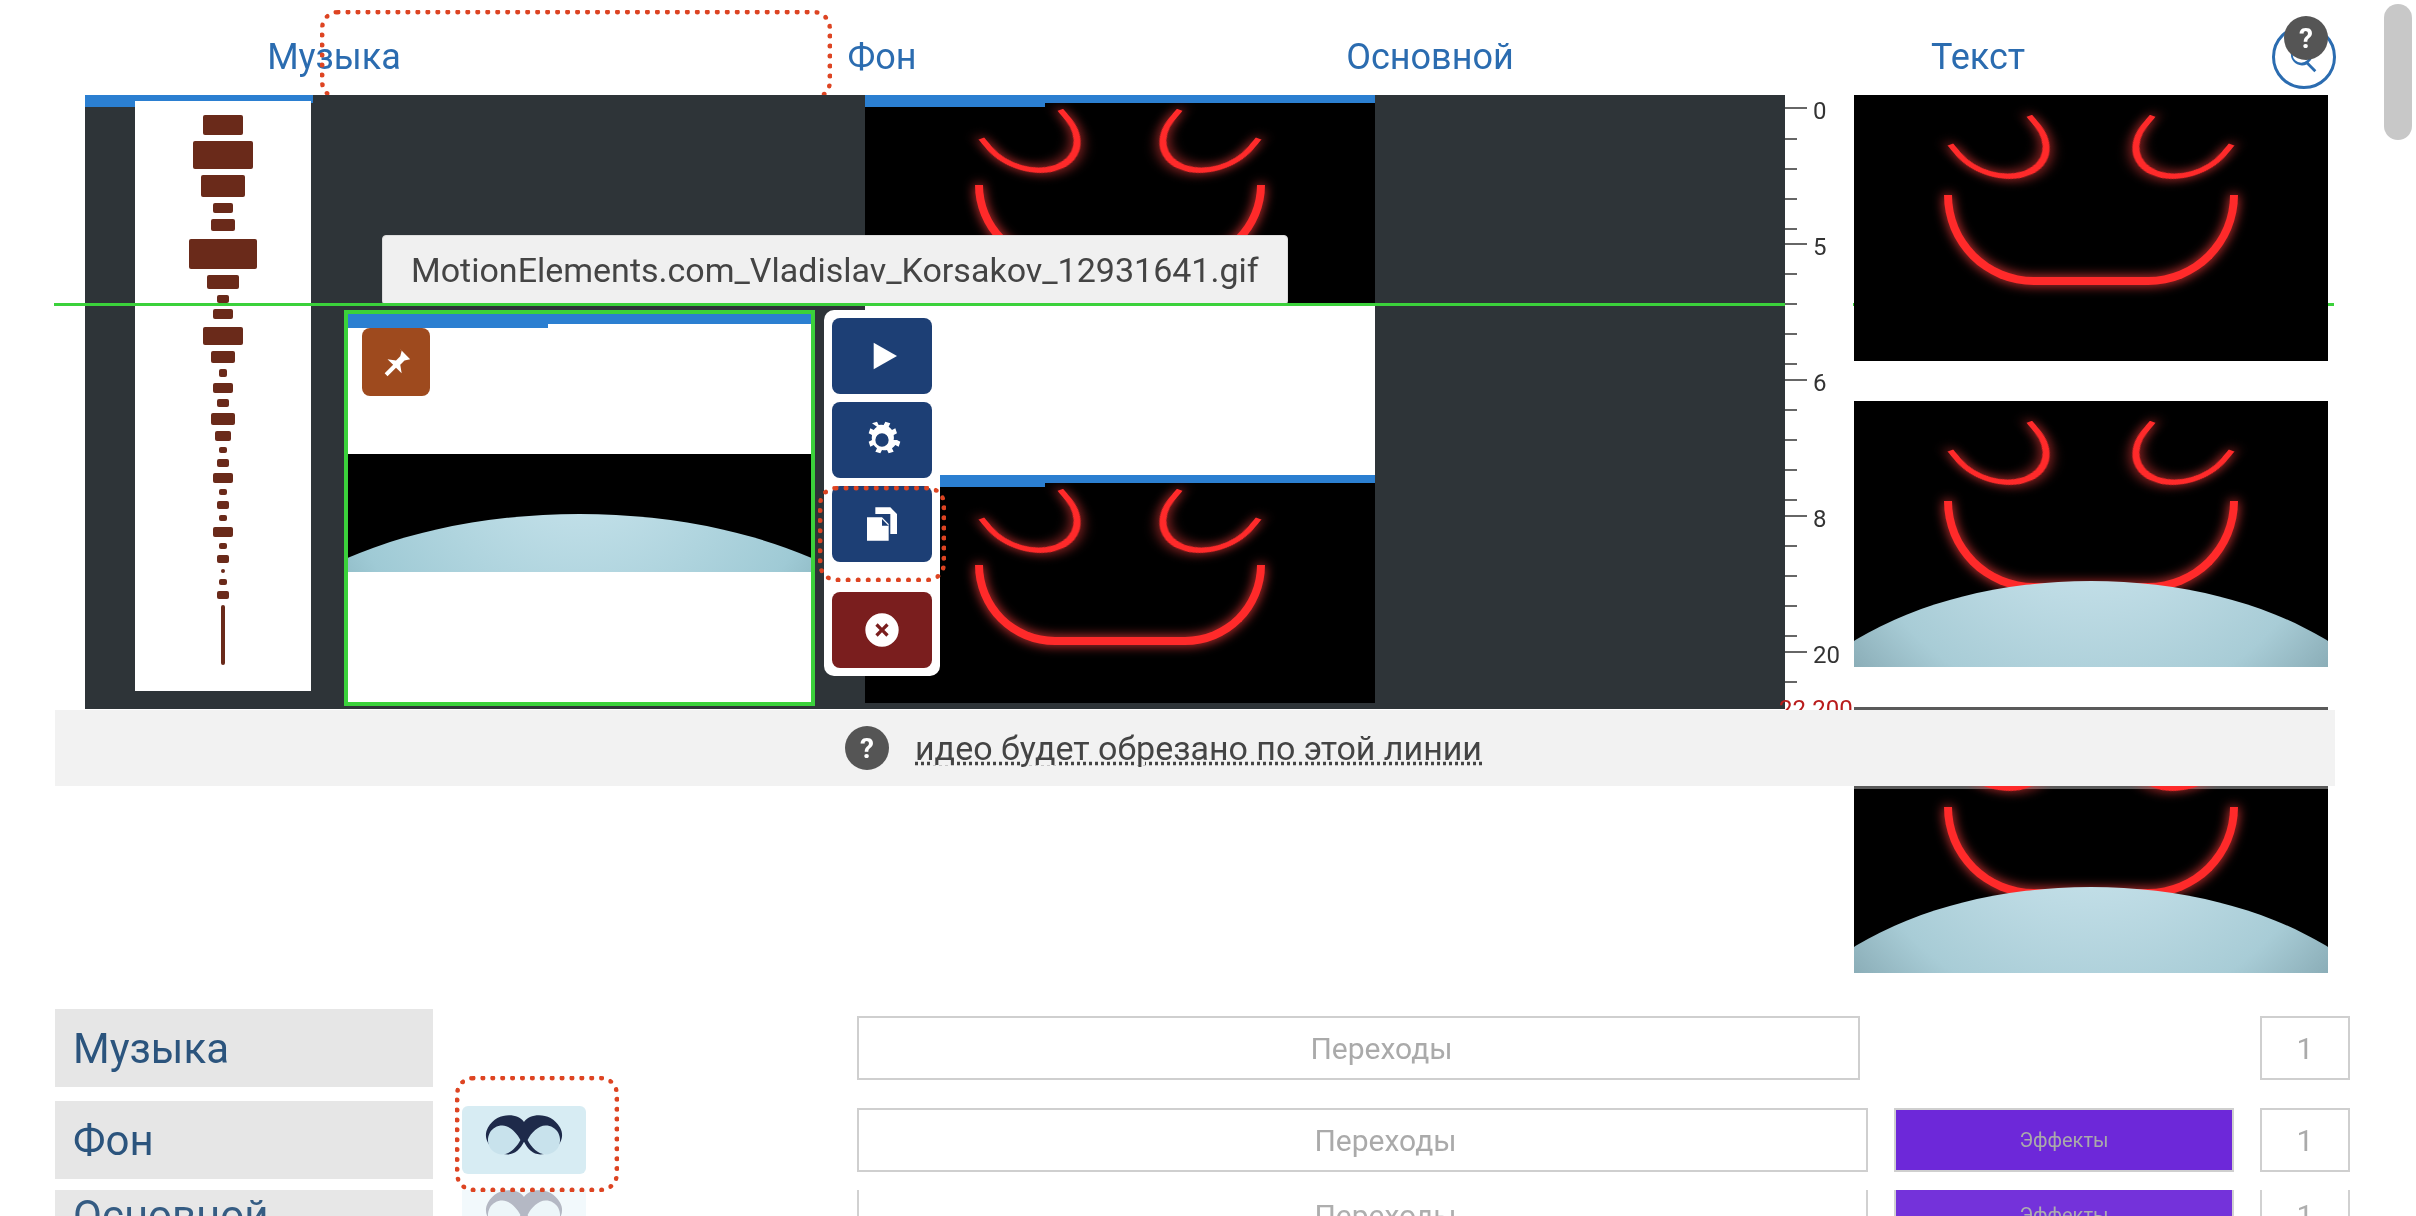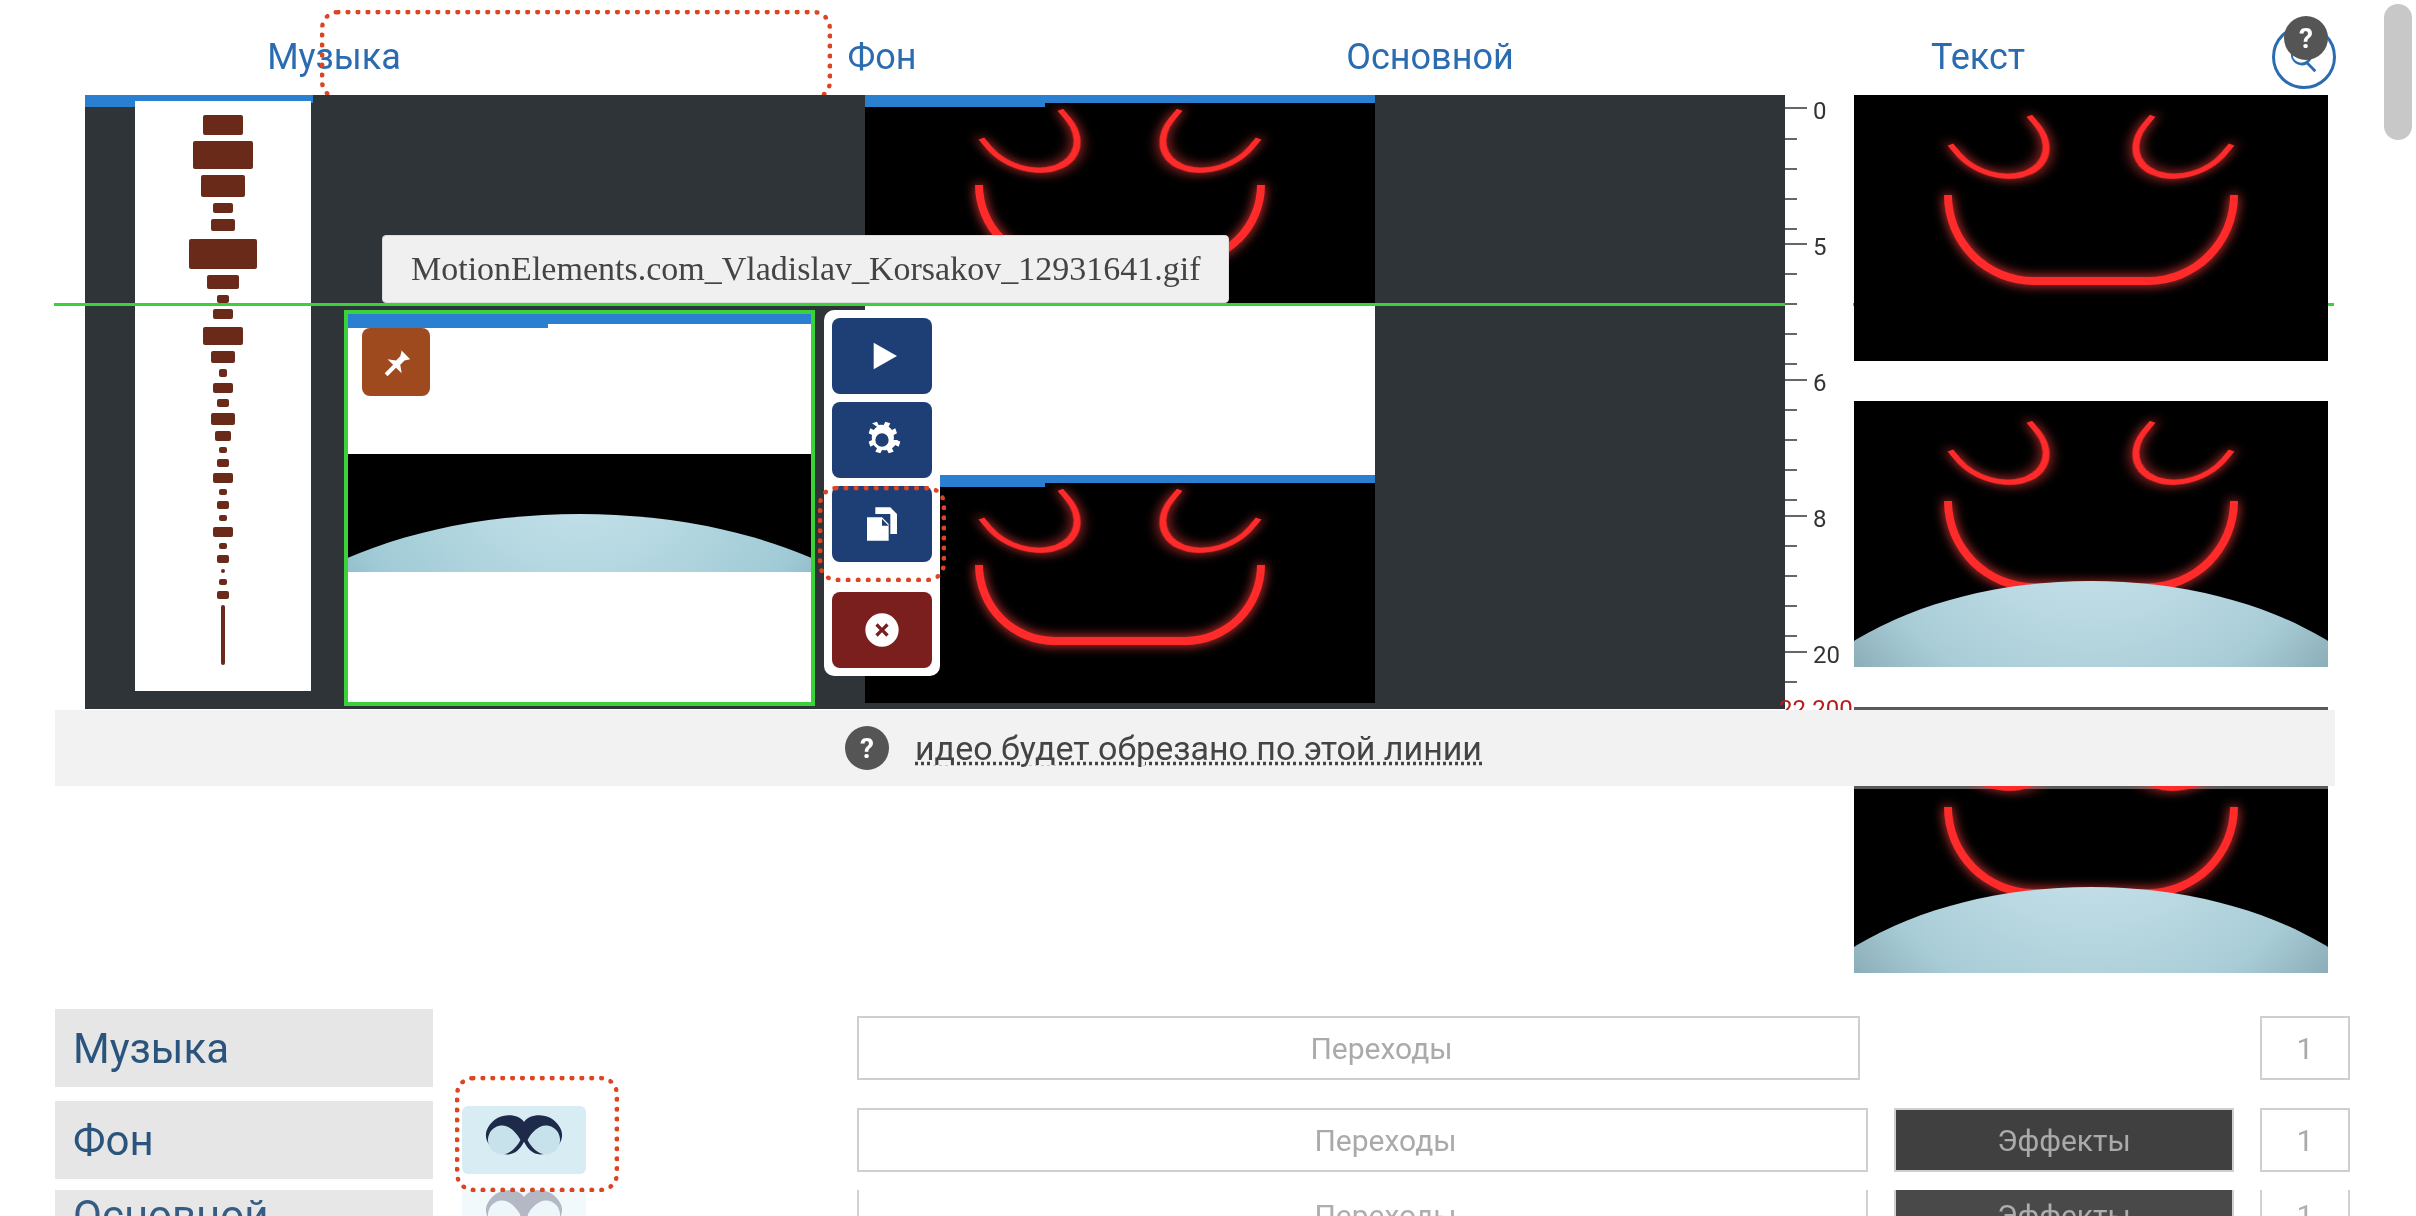--- a/index.html
+++ b/index.html
@@ -34,21 +34,21 @@
   .bg-sel .blue-strip { position: absolute; top: 0; left: 0; right: 0; height: 10px; background: #2b7fd1; }
   .bg-sel .blue-strip::after { content:""; position:absolute; top:0; left:0; width:200px; height:14px; background:#2b7fd1; }
 
   .pin-btn { position: absolute; top: 14px; left: 14px; width: 68px; height: 68px; background: #9e4a1e; border-radius: 8px; display: flex; align-items: center; justify-content: center; }
   .pin-btn svg { width: 34px; height: 34px; fill: #fff; }
 
   .earth { position: absolute; top: 140px; left: 0; right: 0; bottom: 130px; background: #000; overflow: hidden; }
   .earth-planet { position: absolute; left: -30%; right: -30%; top: 60px; height: 400px; border-radius: 50%; background: radial-gradient(circle at 50% -20%, #cfe8f0 0%, #9fcad5 40%, #5a8690 70%, #000 90%); }
 
   
-  .tooltip { position: absolute; top: 140px; left: 296px; padding: 14px 28px; background: #f0f0f0; color: #444; font-size: 34px; border-radius: 4px; border: 1px solid #ddd; font-family: Liberation Serif, serif; }
+  .tooltip { position: absolute; top: 140px; left: 296px; padding: 14px 28px; background: #f0f0f0; color: #444; font-size: 34px; border-radius: 4px; border: 1px solid #ddd; }
 
   
   .action-col { position: absolute; top: 218px; left: 740px; width: 116px; background: #fff; border-radius: 10px; padding: 8px; display: flex; flex-direction: column; gap: 8px; }
   .action-btn { width: 100px; height: 76px; border-radius: 8px; display: flex; align-items: center; justify-content: center; }
   .action-btn svg { width: 40px; height: 40px; fill: #fff; }
   .act-blue { background: #1d3f75; }
   .act-red { background: #7a1e1e; }
   .sep { height: 14px; }
 
   
@@ -99,21 +99,21 @@
   .layer-row { display: flex; align-items: center; gap: 14px; margin-bottom: 8px; height: 84px; }
   .layer-label { width: 378px; height: 78px; background: #e6e6e6; color: #2b547d; font-size: 42px; display: flex; align-items: center; padding-left: 18px; }
   .layer-row.partial { opacity: 0.95; }
   .thumb-slot { width: 154px; height: 78px; display:flex; align-items:center; justify-content:center; }
   .butterfly { width: 124px; height: 68px; border-radius: 6px; background: #d7ecf3; display:flex; align-items:center; justify-content:center; }
   .butterfly svg { width: 90px; height: 60px; }
   .butterfly-dim { opacity: 0.35; }
   .dotted-thumb { position: absolute; border: 5px dotted #d42; border-radius: 18px; pointer-events: none; }
 
   .trans-btn { flex: 1; height: 64px; border: 2px solid #cfcfcf; background: #fff; font-size: 30px; color: #aaa; display: flex; align-items: center; justify-content: center; margin: 0 6px; padding-left: 46px; }
-  .eff-btn { width: 340px; height: 64px; border: 2px solid #cfcfcf; background: #404040; font-size: 30px; color: #aaa; display: flex; align-items: center; justify-content: center; margin: 12px 6px; }
+  .eff-btn { width: 340px; height: 64px; border: 2px solid #cfcfcf; background: #6d28d9; font-size: 20px; color: #aaa; display: flex; align-items: center; justify-content: center; margin: 12px 6px; }
   .num-box { width: 90px; height: 64px; border: 2px solid #cfcfcf; background: #fff; font-size: 30px; color: #aaa; display: flex; align-items: center; justify-content: center; margin: 0 6px; }
 
   
   .scrollbar-right { position: absolute; top: 4px; right: 4px; width: 28px; height: 136px; background: #c8c8c8; border-radius: 14px; }
 
 </style>
 </head>
 <body>
 
 <div class="app">

